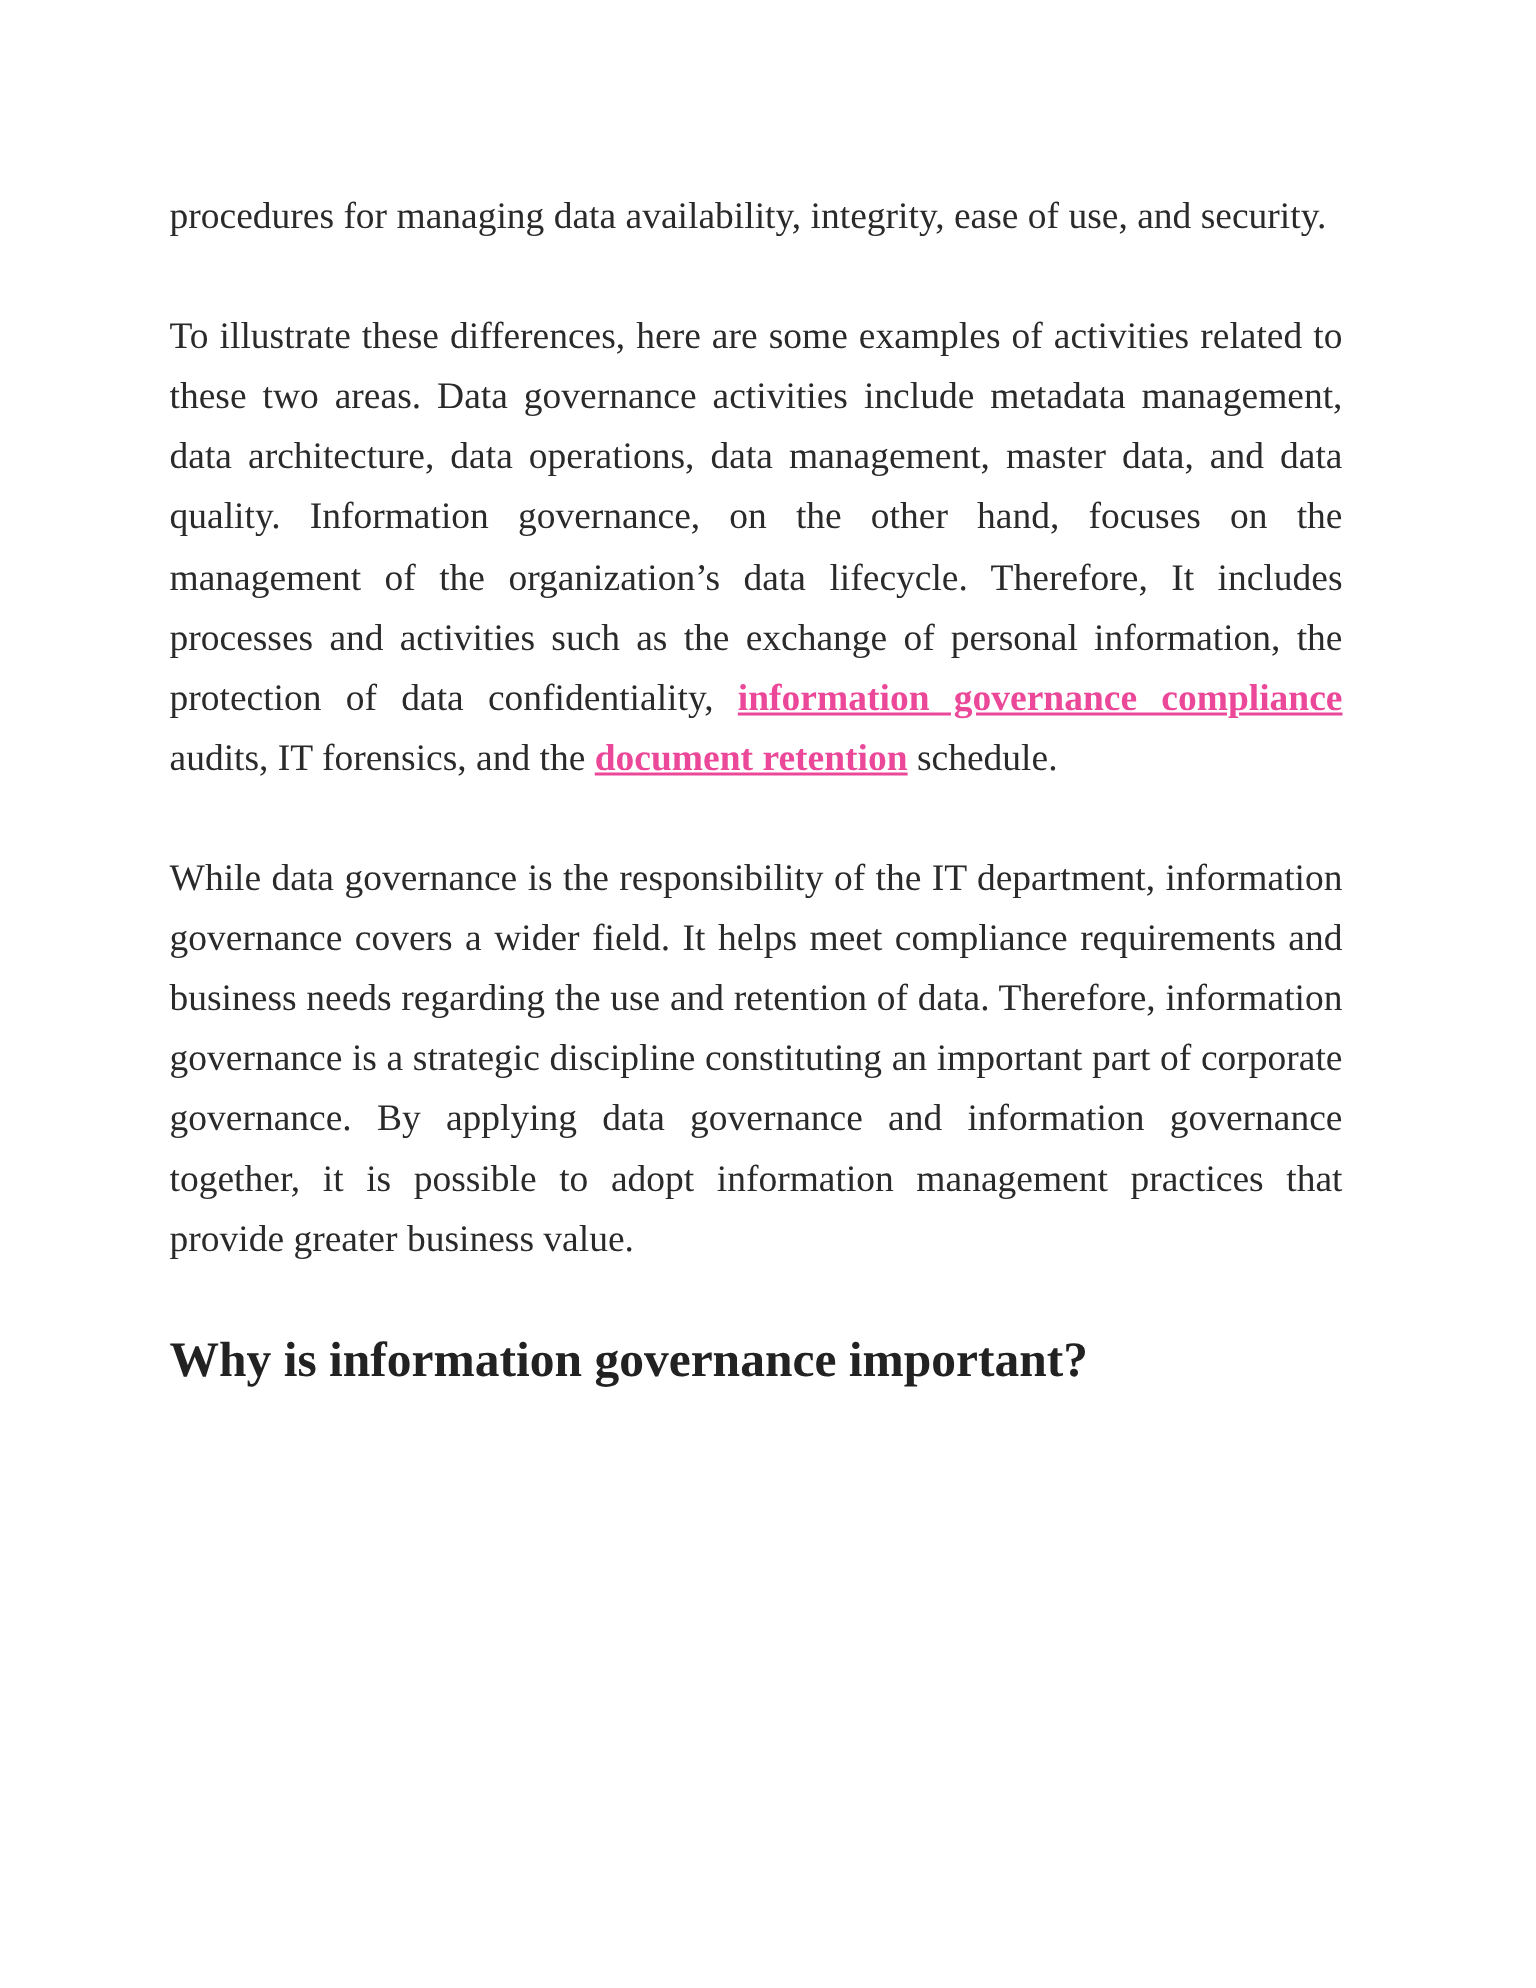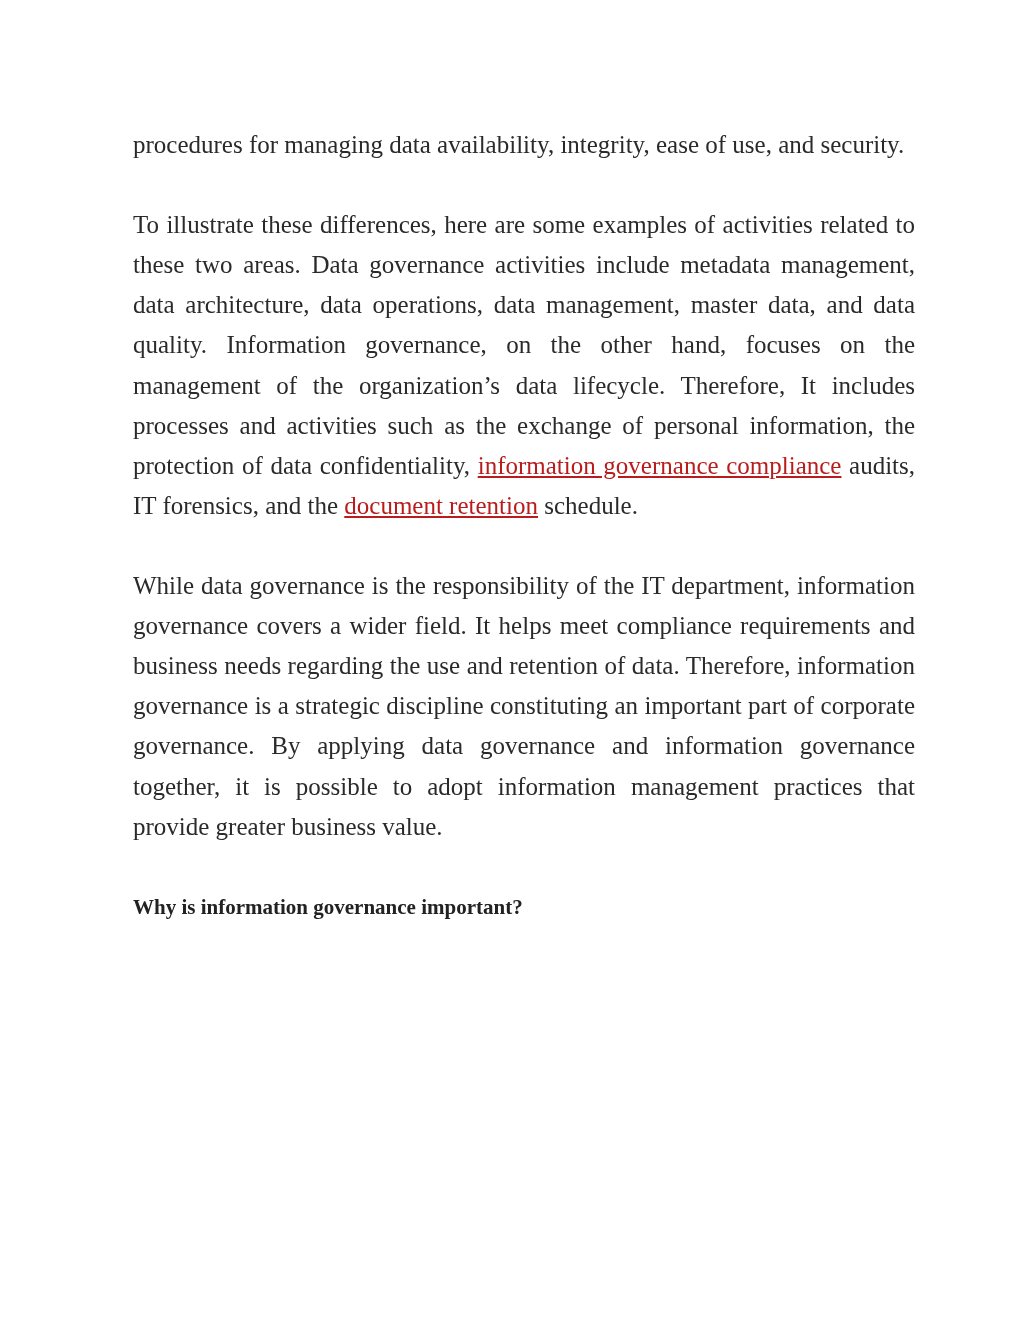--- a/index.html
+++ b/index.html
@@ -1,22 +1,22 @@
 <!DOCTYPE html>
 <html><head>
 <meta charset="utf-8">
 <style>
   html, body { margin: 0; padding: 0; background: #ffffff; }
   body { width: 1024px; height: 1325px; position: relative; overflow: hidden; }
-  .page { position: absolute; left: 133px; top: 125px; width: 782px;
+  .page { position: absolute; left: 113px; top: 125px; width: 782px;
     font-family: "Liberation Serif", "DejaVu Serif", serif; font-size: 25px;
     line-height: 40.1px; color: #2a2a2a; }
   p { margin: 0 0 40.1px 0; text-align: justify; }
-  h2 { font-size: 21px; font-weight: bold; margin: 0 0 40.1px 0; line-height: 40.1px; color: #222; }
-  a { color: #b91c1c; font-weight: normal; text-decoration: underline; }
+  h2 { font-size: 33px; font-weight: bold; margin: 0 0 40.1px 0; line-height: 40.1px; color: #222; }
+  a { color: #ec4899; font-weight: bold; text-decoration: underline; }
 </style>
 </head>
 <body>
 
 <div class="page">
   <p>procedures for managing data availability, integrity, ease of use, and security.</p>
   <p><span>To illustrate these differences, here are some examples of activities related to these two areas. Data governance activities include metadata management, data architecture, data operations, data management, master data, and data quality. Information governance, on the other hand, focuses on the management of the organization’s data lifecycle. Therefore, It includes processes and activities such as the exchange of personal information, the protection of data confidentiality, </span><a>information governance compliance</a><span> audits, IT forensics, and the </span><a>document retention</a><span> schedule.</span></p>
   <p>While data governance is the responsibility of the IT department, information governance covers a wider field. It helps meet compliance requirements and business needs regarding the use and retention of data. Therefore, information governance is a strategic discipline constituting an important part of corporate governance. By applying data governance and information governance together, it is possible to adopt information management practices that provide greater business value.</p>
   <h2>Why is information governance important?</h2>
 </div>

